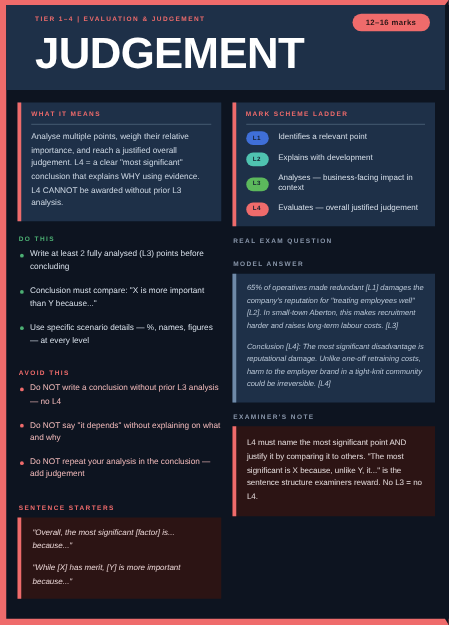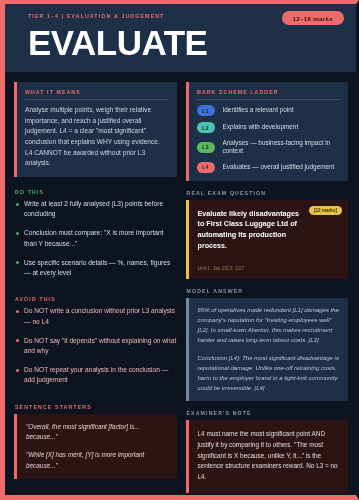--- a/index.html
+++ b/index.html
@@ -224,21 +224,21 @@
   .gap-md { height: 12px; }
 </style>
 </head>
 <body>
 
 <div class="page">
 
   <div class="header">
     <div class="kicker">TIER 1–4  |  EVALUATION &amp; JUDGEMENT</div>
     <div class="marks-pill">12–16 marks</div>
-    <div class="big-title">EVALUATE</div>
+    <div class="big-title">JUDGEMENT</div>
   </div>
 
   <div class="body">
 
     <div class="col">
 
       <div class="card">
         <div class="card-title">WHAT IT MEANS</div>
         <div class="card-body">Analyse multiple points, weigh their relative importance, and reach a justified overall judgement. L4 = a clear "most significant" conclusion that explains WHY using evidence. L4 CANNOT be awarded without prior L3 analysis.</div>
       </div>
@@ -309,25 +309,20 @@
           <div class="rung">
             <span class="chip" style="background:#ef6b6b">L4</span>
             <span class="rung-txt">Evaluates — overall justified judgement</span>
           </div>
         </div>
       </div>
 
       <div class="gap-sm"></div>
 
       <div class="sec-label lbl-grey">REAL EXAM QUESTION</div>
-      <div class="exam-box">
-        <div class="exam-pill">[12 marks]</div>
-        <div class="exam-q">Evaluate likely disadvantages to First Class Luggage Ltd of automating its production process.</div>
-        <div class="exam-src">Unit 1, Jan 2023, Q27</div>
-      </div>
 
       <div class="gap-sm"></div>
 
       <div class="sec-label lbl-grey">MODEL ANSWER</div>
       <div class="model-box">
         <div class="model-p">65% of operatives made redundant [L1] damages the company's reputation for "treating employees well" [L2]. In small-town Aberton, this makes recruitment harder and raises long-term labour costs. [L3]</div>
         <div class="model-p">Conclusion [L4]: The most significant disadvantage is reputational damage. Unlike one-off retraining costs, harm to the employer brand in a tight-knit community could be irreversible. [L4]</div>
       </div>
 
       <div class="gap-sm"></div>

